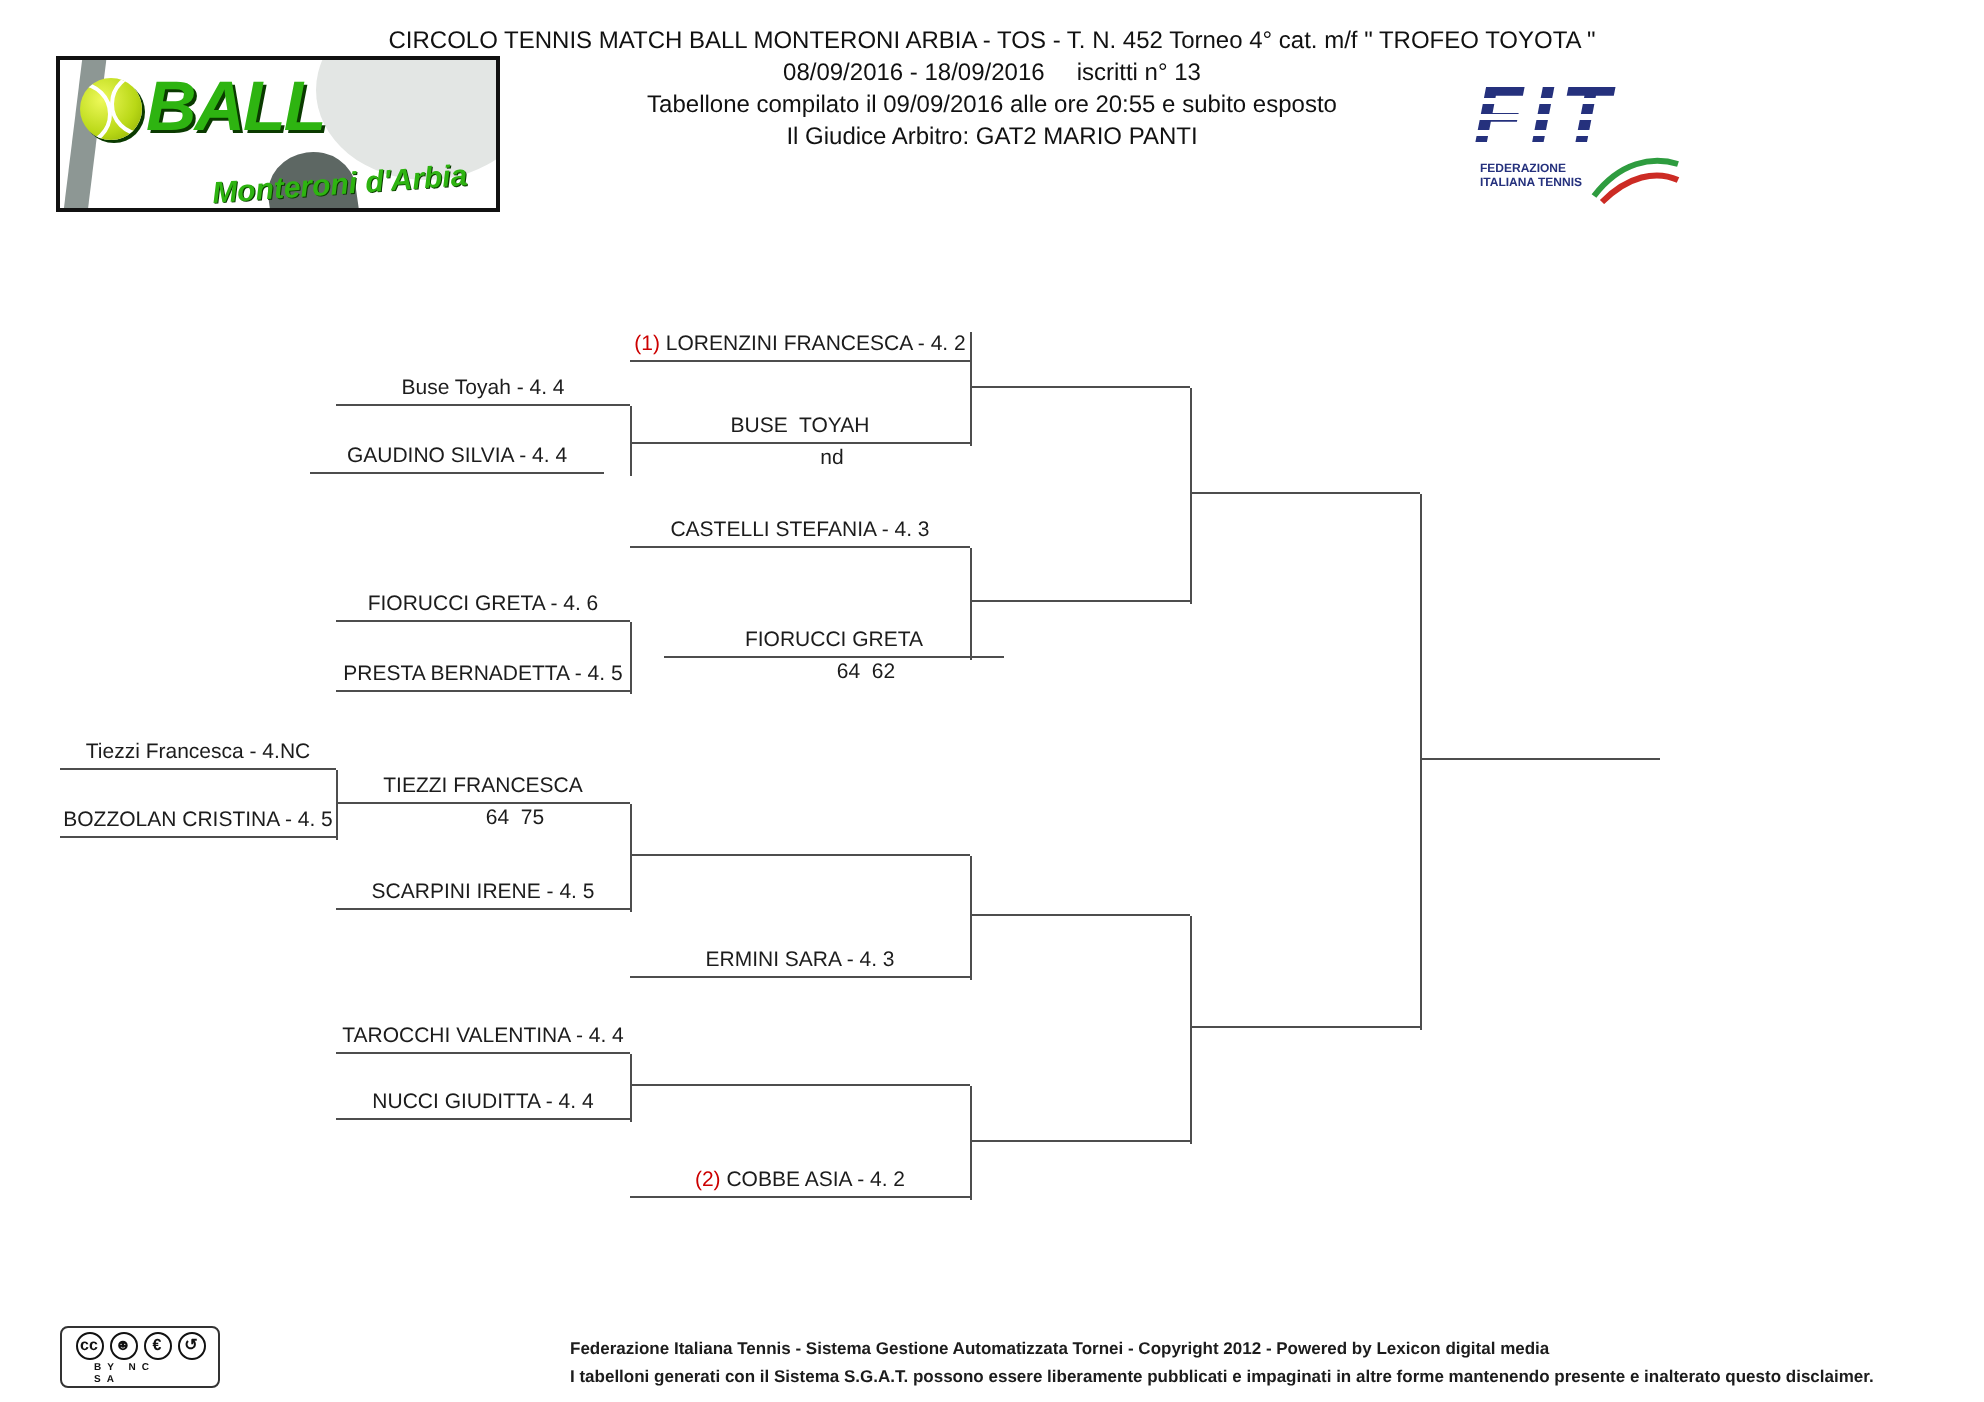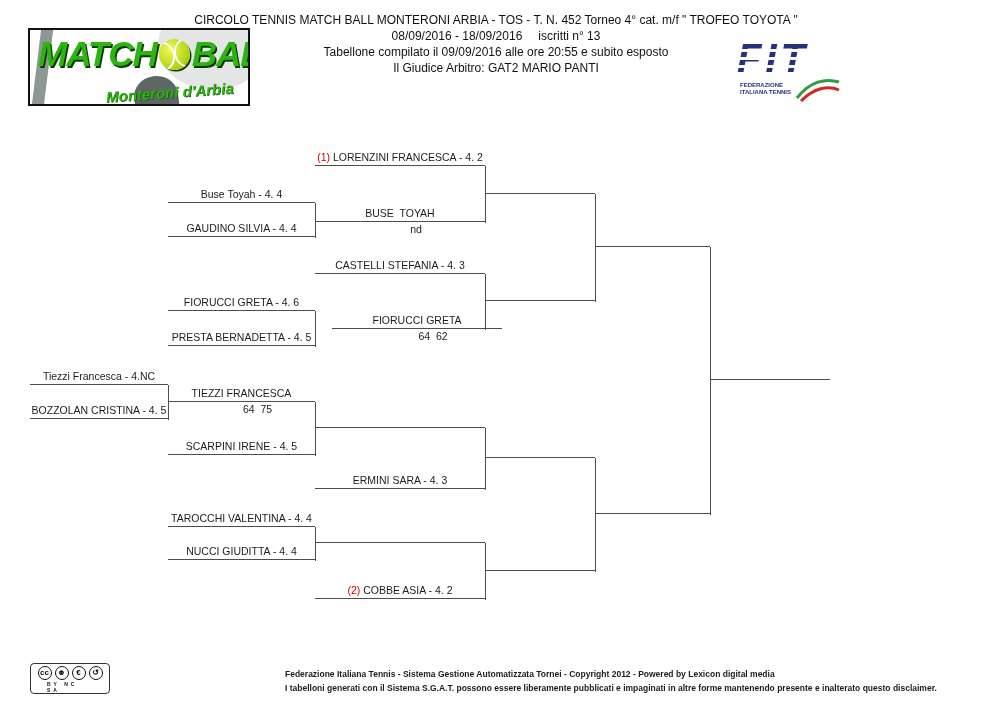--- a/index.html
+++ b/index.html
@@ -66,21 +66,20 @@
 </head>
 <body>
 
 <div class="page">
 
   <div class="logo-box">
     <div class="logo-shape3"></div>
     <div class="logo-shape1"></div>
     <div class="logo-shape2"></div>
     <div class="logo-main">
-      <span>MATCH</span>
       <span class="tennis-ball"></span>
       <span>BALL</span>
     </div>
     <div class="logo-sub">Monteroni d'Arbia</div>
   </div>
 
   <div class="header-text">
     <div class="hline">CIRCOLO TENNIS MATCH BALL MONTERONI ARBIA - TOS - T. N. 452 Torneo 4° cat. m/f " TROFEO TOYOTA "</div>
     <div class="hline"><span>08/09/2016 - 18/09/2016</span><span class="gap">iscritti n° 13</span></div>
     <div class="hline">Tabellone compilato il 09/09/2016 alle ore 20:55 e subito esposto</div>
@@ -96,29 +95,29 @@
     <svg class="fit-swoosh" width="46" height="26" viewBox="0 0 46 26">
       <path d="M2 22 C 15 5, 31 2, 44 6" stroke="#2e9c3f" stroke-width="3" fill="none"></path>
       <path d="M6 25 C 19 12, 33 9, 44 14" stroke="#cc2b24" stroke-width="3" fill="none"></path>
     </svg>
   </div>
 
   <div class="slot" style="left:30px;top:369px;width:138px"><span class="pname">Tiezzi Francesca - 4.NC</span></div>
   <div class="slot" style="left:30px;top:403px;width:138px"><span class="pname">BOZZOLAN CRISTINA - 4. 5</span></div>
 
   <div class="slot" style="left:168px;top:187px;width:147px"><span class="pname">Buse Toyah - 4. 4</span></div>
-  <div class="slot" style="left:168px;top:221px;width:147px"><span class="pname">GAUDINO SILVIA - 4. 4</span></div>
+  <div class="slot" style="left:155px;top:221px;width:147px"><span class="pname">GAUDINO SILVIA - 4. 4</span></div>
   <div class="slot" style="left:168px;top:295px;width:147px"><span class="pname">FIORUCCI GRETA - 4. 6</span></div>
   <div class="slot" style="left:168px;top:330px;width:147px"><span class="pname">PRESTA BERNADETTA - 4. 5</span></div>
   <div class="slot" style="left:168px;top:386px;width:147px"><span class="pname">TIEZZI FRANCESCA</span><span class="score">64  75</span></div>
   <div class="slot" style="left:168px;top:439px;width:147px"><span class="pname">SCARPINI IRENE - 4. 5</span></div>
   <div class="slot" style="left:168px;top:511px;width:147px"><span class="pname">TAROCCHI VALENTINA - 4. 4</span></div>
   <div class="slot" style="left:168px;top:544px;width:147px"><span class="pname">NUCCI GIUDITTA - 4. 4</span></div>
 
-  <div class="slot" style="left:315px;top:150px;width:170px"><span class="seed">(1) </span><span class="pname">LORENZINI FRANCESCA - 4. 2</span></div>
+  <div class="slot" style="left:315px;top:165px;width:170px"><span class="seed">(1) </span><span class="pname">LORENZINI FRANCESCA - 4. 2</span></div>
   <div class="slot" style="left:315px;top:206px;width:170px"><span class="pname">BUSE  TOYAH</span><span class="score">nd</span></div>
   <div class="slot" style="left:315px;top:258px;width:170px"><span class="pname">CASTELLI STEFANIA - 4. 3</span></div>
   <div class="slot" style="left:332px;top:313px;width:170px"><span class="pname">FIORUCCI GRETA</span><span class="score">64  62</span></div>
   <div class="slot" style="left:315px;top:412px;width:170px"></div>
   <div class="slot" style="left:315px;top:473px;width:170px"><span class="pname">ERMINI SARA - 4. 3</span></div>
   <div class="slot" style="left:315px;top:527px;width:170px"></div>
   <div class="slot" style="left:315px;top:583px;width:170px"><span class="seed">(2) </span><span class="pname">COBBE ASIA - 4. 2</span></div>
 
   <div class="slot" style="left:485px;top:178px;width:110px"></div>
   <div class="slot" style="left:485px;top:285px;width:110px"></div>

